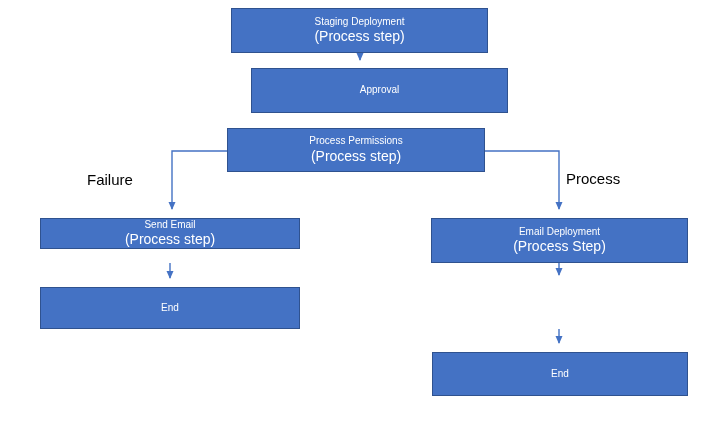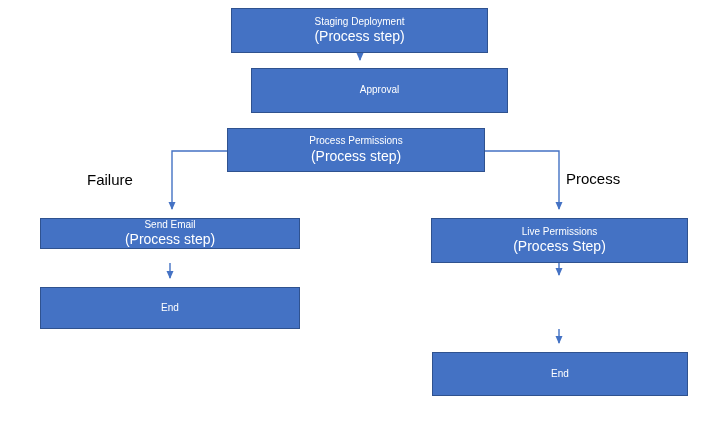--- a/index.html
+++ b/index.html
@@ -93,21 +93,21 @@
     <div class="node-title">Send Email</div>
     <div class="node-subtitle">(Process step)</div>
   </div>
 
   <div class="node" style="left:40px; top:287px; width:260px; height:42px;">
     <div class="node-title">End</div>
 
   </div>
 
   <div class="node" style="left:431px; top:218px; width:257px; height:45px;">
-    <div class="node-title">Live Permissions</div>
+    <div class="node-title">Email Deployment</div>
     <div class="node-subtitle">(Process Step)</div>
   </div>
 
 
   <div class="node" style="left:432px; top:352px; width:256px; height:44px;">
     <div class="node-title">End</div>
 
   </div>
 
   <div class="branch-label" style="left:87px; top:171px;">Failure</div>

